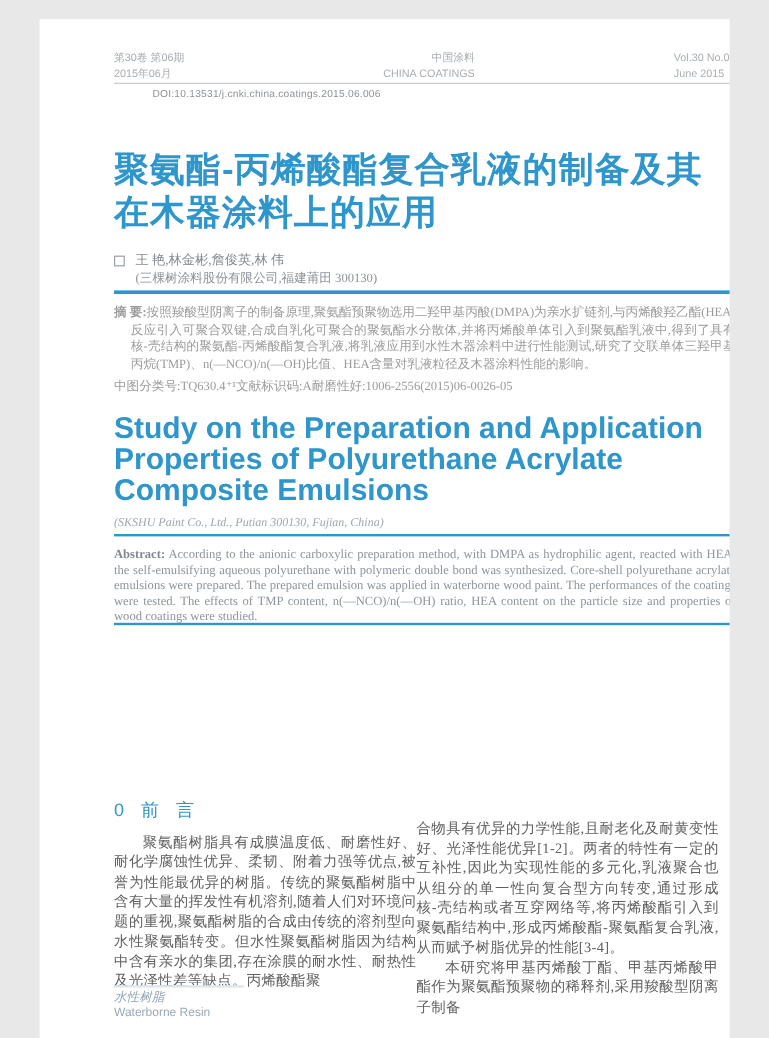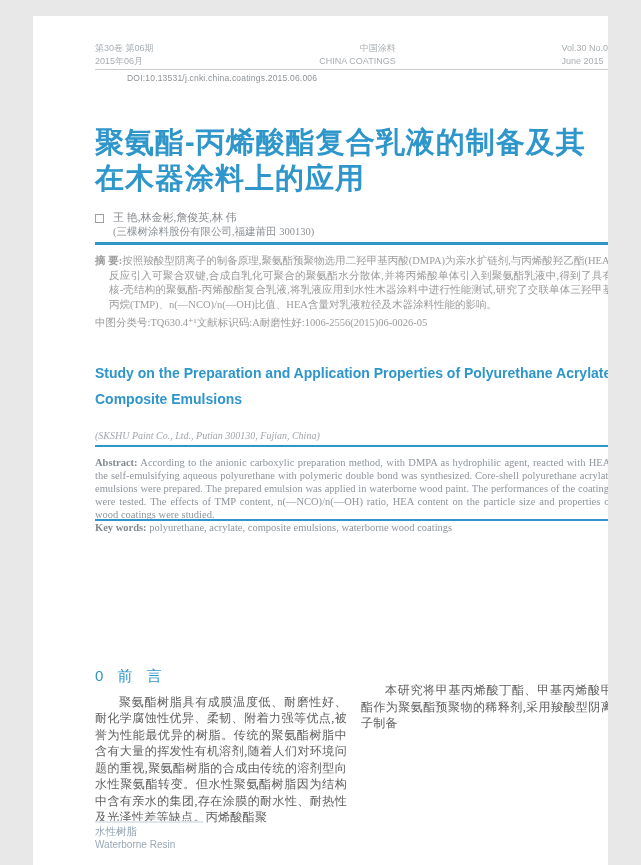--- a/index.html
+++ b/index.html
@@ -17,23 +17,23 @@
   .hdr .c{text-align:right;}
   .hdr .r{text-align:left;}
   .hdr-rule{top:53px;height:1px;background:#c9cdd0;}
   .doi{top:57px;font-size:8.5px;color:#8d9296;letter-spacing:.2px;
        font-family:"Liberation Sans","DejaVu Sans",sans-serif;padding-left:32px;}
 
   
   .title-cn{top:108px;color:#2e96cb;font-weight:bold;
     font-family:"Liberation Sans","DejaVu Sans",sans-serif;
     font-size:29px;line-height:36px;letter-spacing:1px;}
-  .title-en{top:344px;color:#2e96cb;font-weight:bold;
+  .title-en{top:328px;color:#2e96cb;font-weight:bold;
     font-family:"Liberation Sans","DejaVu Sans",sans-serif;
-    font-size:14px;line-height:26px;}
+    font-size:25px;line-height:26px;}
 
   
   .authors-cn{top:194px;font-size:11px;color:#85898d;line-height:15px;}
   .author-marker{display:inline-block;width:7px;height:7px;border:1px solid #9aa0a4;
     margin-right:9px;vertical-align:middle;background:#fff;}
   .affil-cn{top:209px;left:80px;font-size:10.5px;color:#8d9296;}
   .authors-en{top:398px;font-size:11px;color:#98a0a6;
     font-family:"Liberation Sans","DejaVu Sans",sans-serif;}
   .affil-en{top:414px;font-size:10px;color:#a0a7ad;font-style:italic;}
 
@@ -48,34 +48,34 @@
   .abstract-cn .hang{padding-left:14px;text-indent:-14px;}
   .abstract-cn .kw{margin-top:1px;}
   .class-line{display:flex;margin-top:4px;color:#9b9b9b;}
 
   
   .abstract-en{top:440px;font-size:10.5px;line-height:13px;color:#8e959c;
     text-align:justify;}
   .abstract-en b{color:#83898f;}
 
   
-  .columns{top:652px;display:flex;gap:14px;}
+  .columns{top:652px;display:flex;}
   .col{width:252px;font-size:12px;line-height:16.5px;color:#606060;
     text-align:justify;letter-spacing:.3px;}
   .col-right{padding-top:14px;}
   .sec-heading{color:#2e96cb;font-size:15px;letter-spacing:5px;
     font-family:"Liberation Sans","DejaVu Sans",sans-serif;margin:0 0 9px 0;}
   .col p{margin:0;}
   .indent{text-indent:2em;}
 
   
   .footer{top:801px;font-family:"Liberation Sans","DejaVu Sans",sans-serif;}
   .page-num{font-size:11px;color:#8d9ba8;margin-left:-4px;}
   .footer-rule{width:108px;height:2px;background:#dfe7ec;margin:4px 0 2px 0;}
-  .footer-cn{font-size:10.5px;color:#93a4b2;line-height:13px;}
+  .footer-cn{font-size:10.5px;color:#93a4b2;line-height:13px;font-style:italic;}
   .footer-en{font-size:10px;color:#9aa9b6;line-height:13px;}
 </style>
 </head>
 <body>
 
 <div class="page">
 
   <div class="abs hdr">
     <div class="l">
       <div>第30卷 第06期</div>
@@ -114,31 +114,31 @@
     </div>
   </div>
 
   <h2 class="abs title-en" style="margin:0;">Study on the Preparation and Application Properties of Polyurethane Acrylate Composite Emulsions</h2>
   <div class="abs affil-en">(SKSHU Paint Co., Ltd., Putian 300130, Fujian, China)</div>
 
   <div class="abs rule-blue rule2"></div>
 
   <div class="abs abstract-en">
     <div><b>Abstract:</b><span> According to the anionic carboxylic preparation method, with DMPA as hydrophilic agent, reacted with HEA, the self-emulsifying aqueous polyurethane with polymeric double bond was synthesized. Core-shell polyurethane acrylate emulsions were prepared. The prepared emulsion was applied in waterborne wood paint. The performances of the coatings were tested. The effects of TMP content, n(—NCO)/n(—OH) ratio, HEA content on the particle size and properties of wood coatings were studied.</span></div>
-    <div><b>Key words:</b><span> polyurethane, acrylate, composite emulsions, waterborne wood coatings</span></div>
   </div>
 
   <div class="abs rule-blue rule3"></div>
 
   <div class="abs columns">
     <div class="col">
       <div class="sec-heading">0 前 言</div>
       <p class="indent">聚氨酯树脂具有成膜温度低、耐磨性好、耐化学腐蚀性优异、柔韧、附着力强等优点,被誉为性能最优异的树脂。传统的聚氨酯树脂中含有大量的挥发性有机溶剂,随着人们对环境问题的重视,聚氨酯树脂的合成由传统的溶剂型向水性聚氨酯转变。但水性聚氨酯树脂因为结构中含有亲水的集团,存在涂膜的耐水性、耐热性及光泽性差等缺点。丙烯酸酯聚</p>
     </div>
     <div class="col col-right">
+      <p>合物具有优异的力学性能,且耐老化及耐黄变性好、光泽性能优异[1-2]。两者的特性有一定的互补性,因此为实现性能的多元化,乳液聚合也从组分的单一性向复合型方向转变,通过形成核-壳结构或者互穿网络等,将丙烯酸酯引入到聚氨酯结构中,形成丙烯酸酯-聚氨酯复合乳液,从而赋予树脂优异的性能[3-4]。</p>
       <p class="indent">本研究将甲基丙烯酸丁酯、甲基丙烯酸甲酯作为聚氨酯预聚物的稀释剂,采用羧酸型阴离子制备</p>
     </div>
   </div>
 
   <div class="abs footer">
     <div class="footer-rule"></div>
     <div class="footer-cn">水性树脂</div>
     <div class="footer-en">Waterborne Resin</div>
   </div>
 

